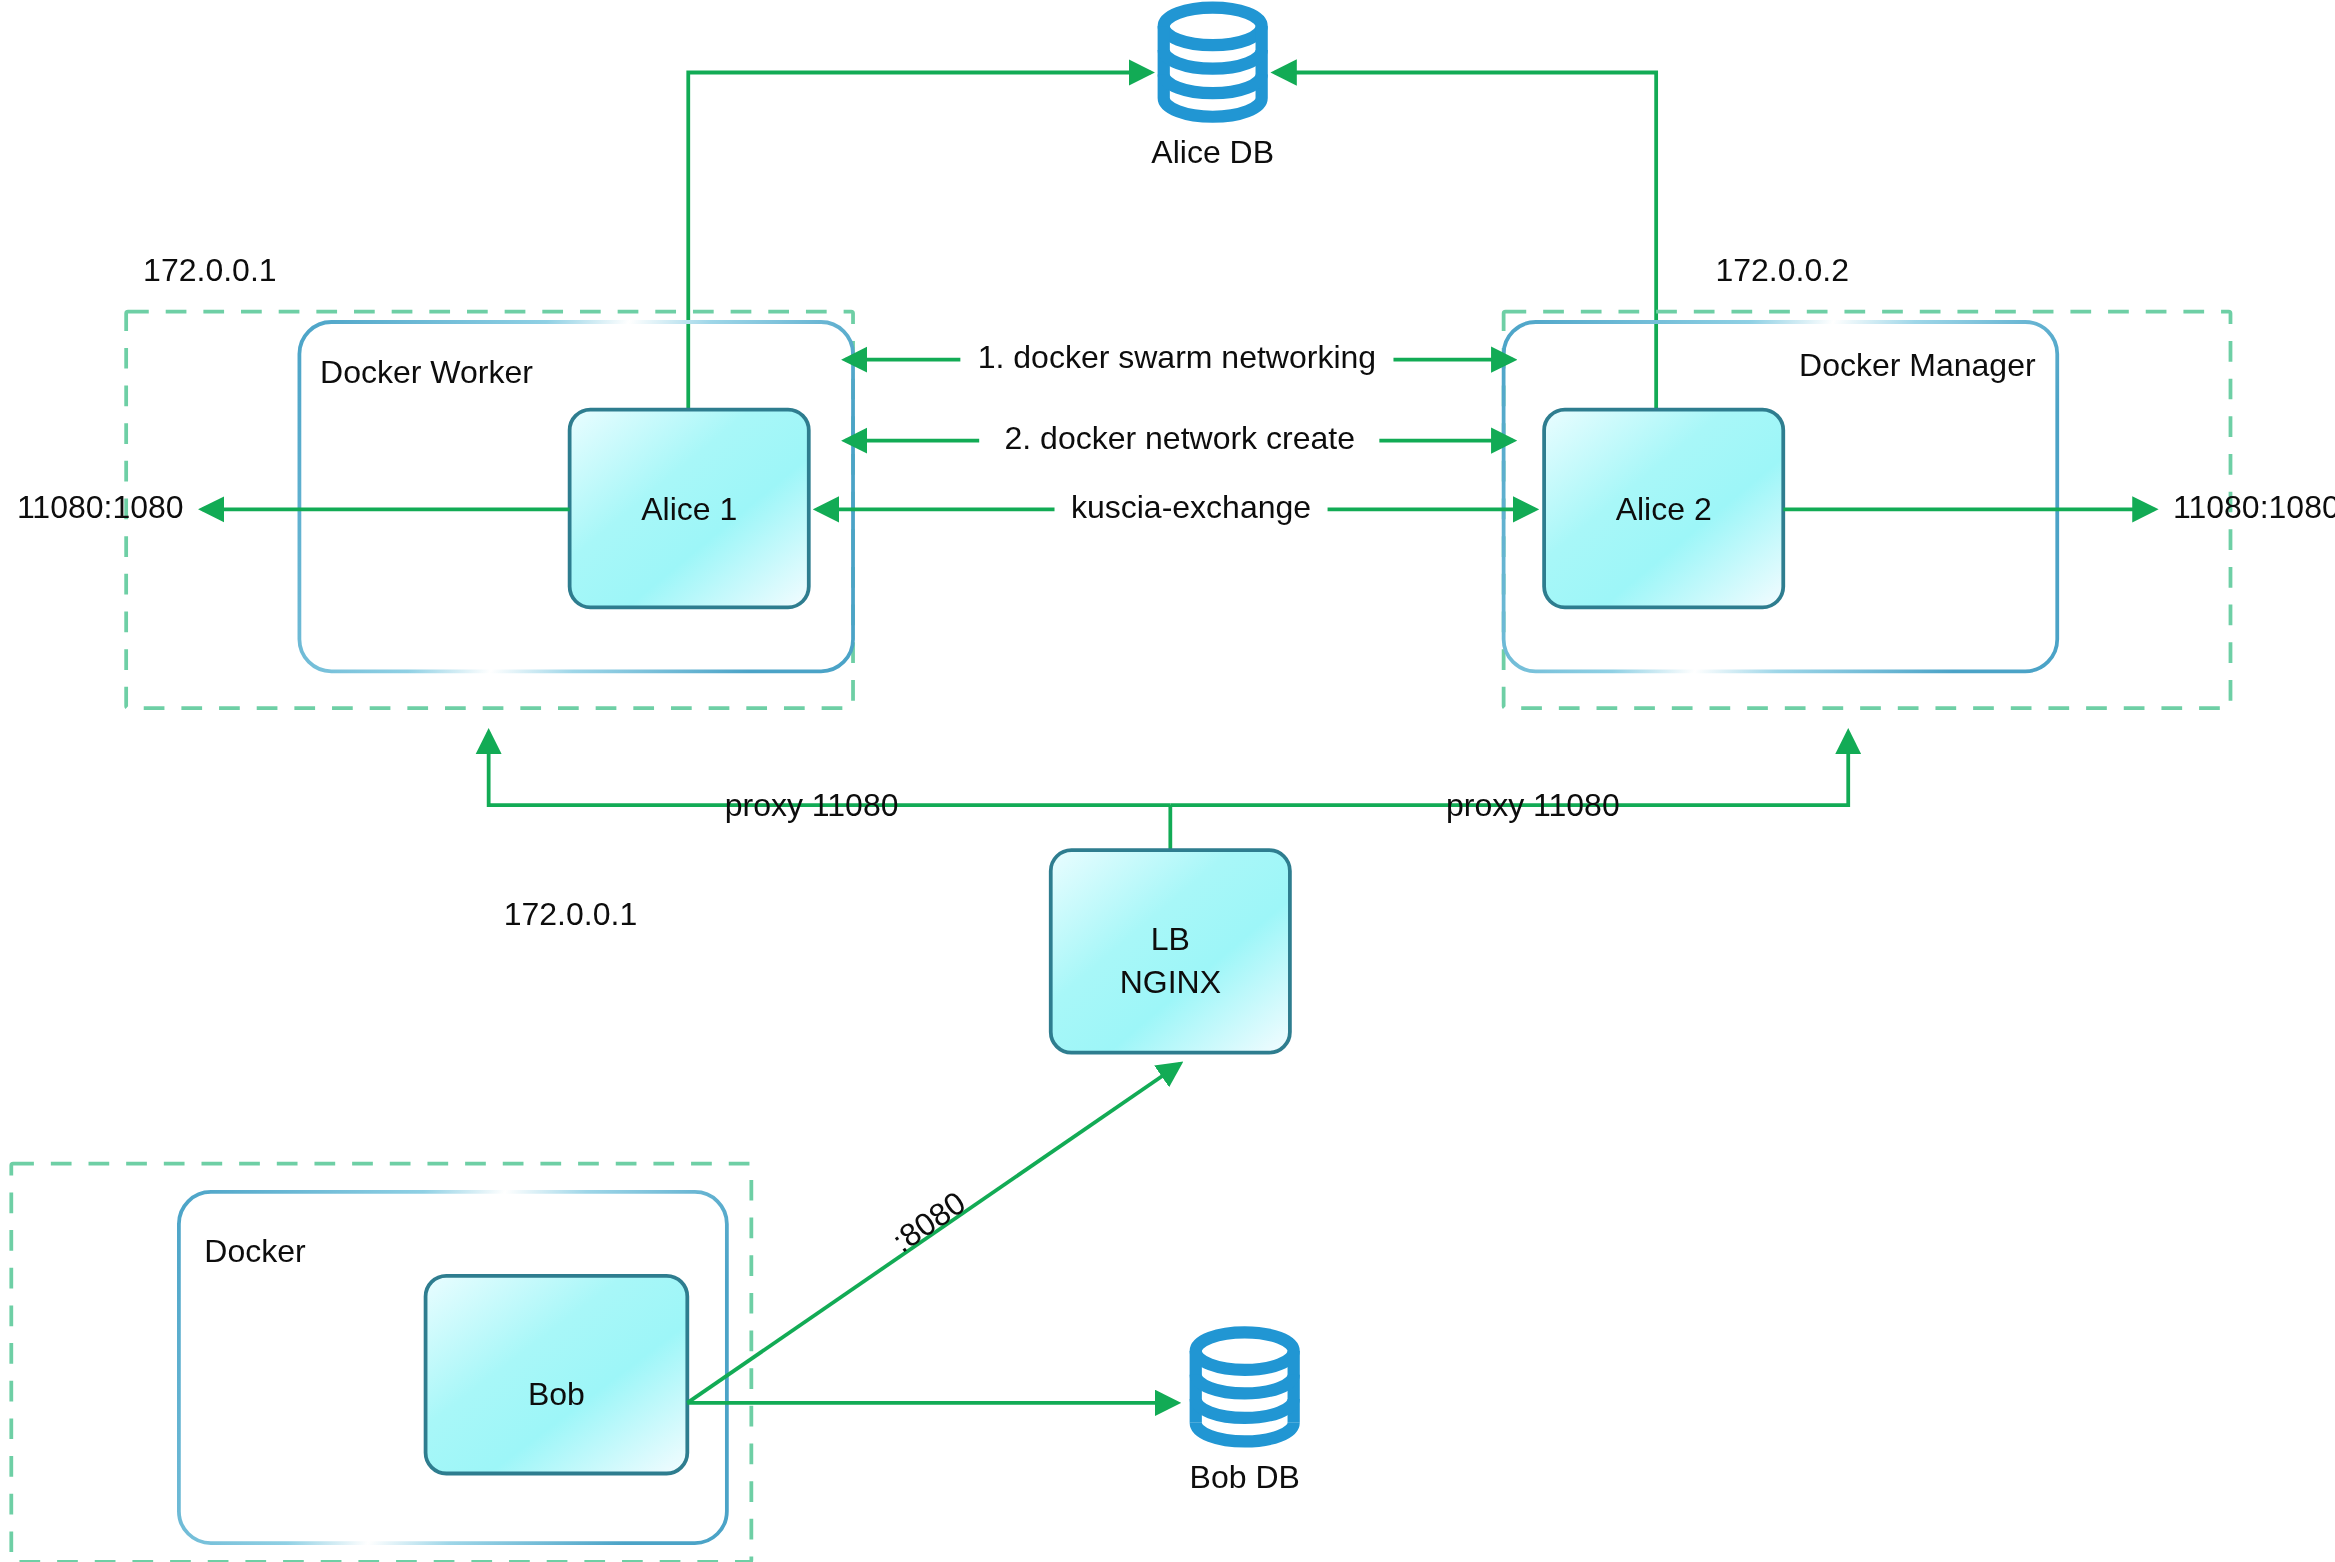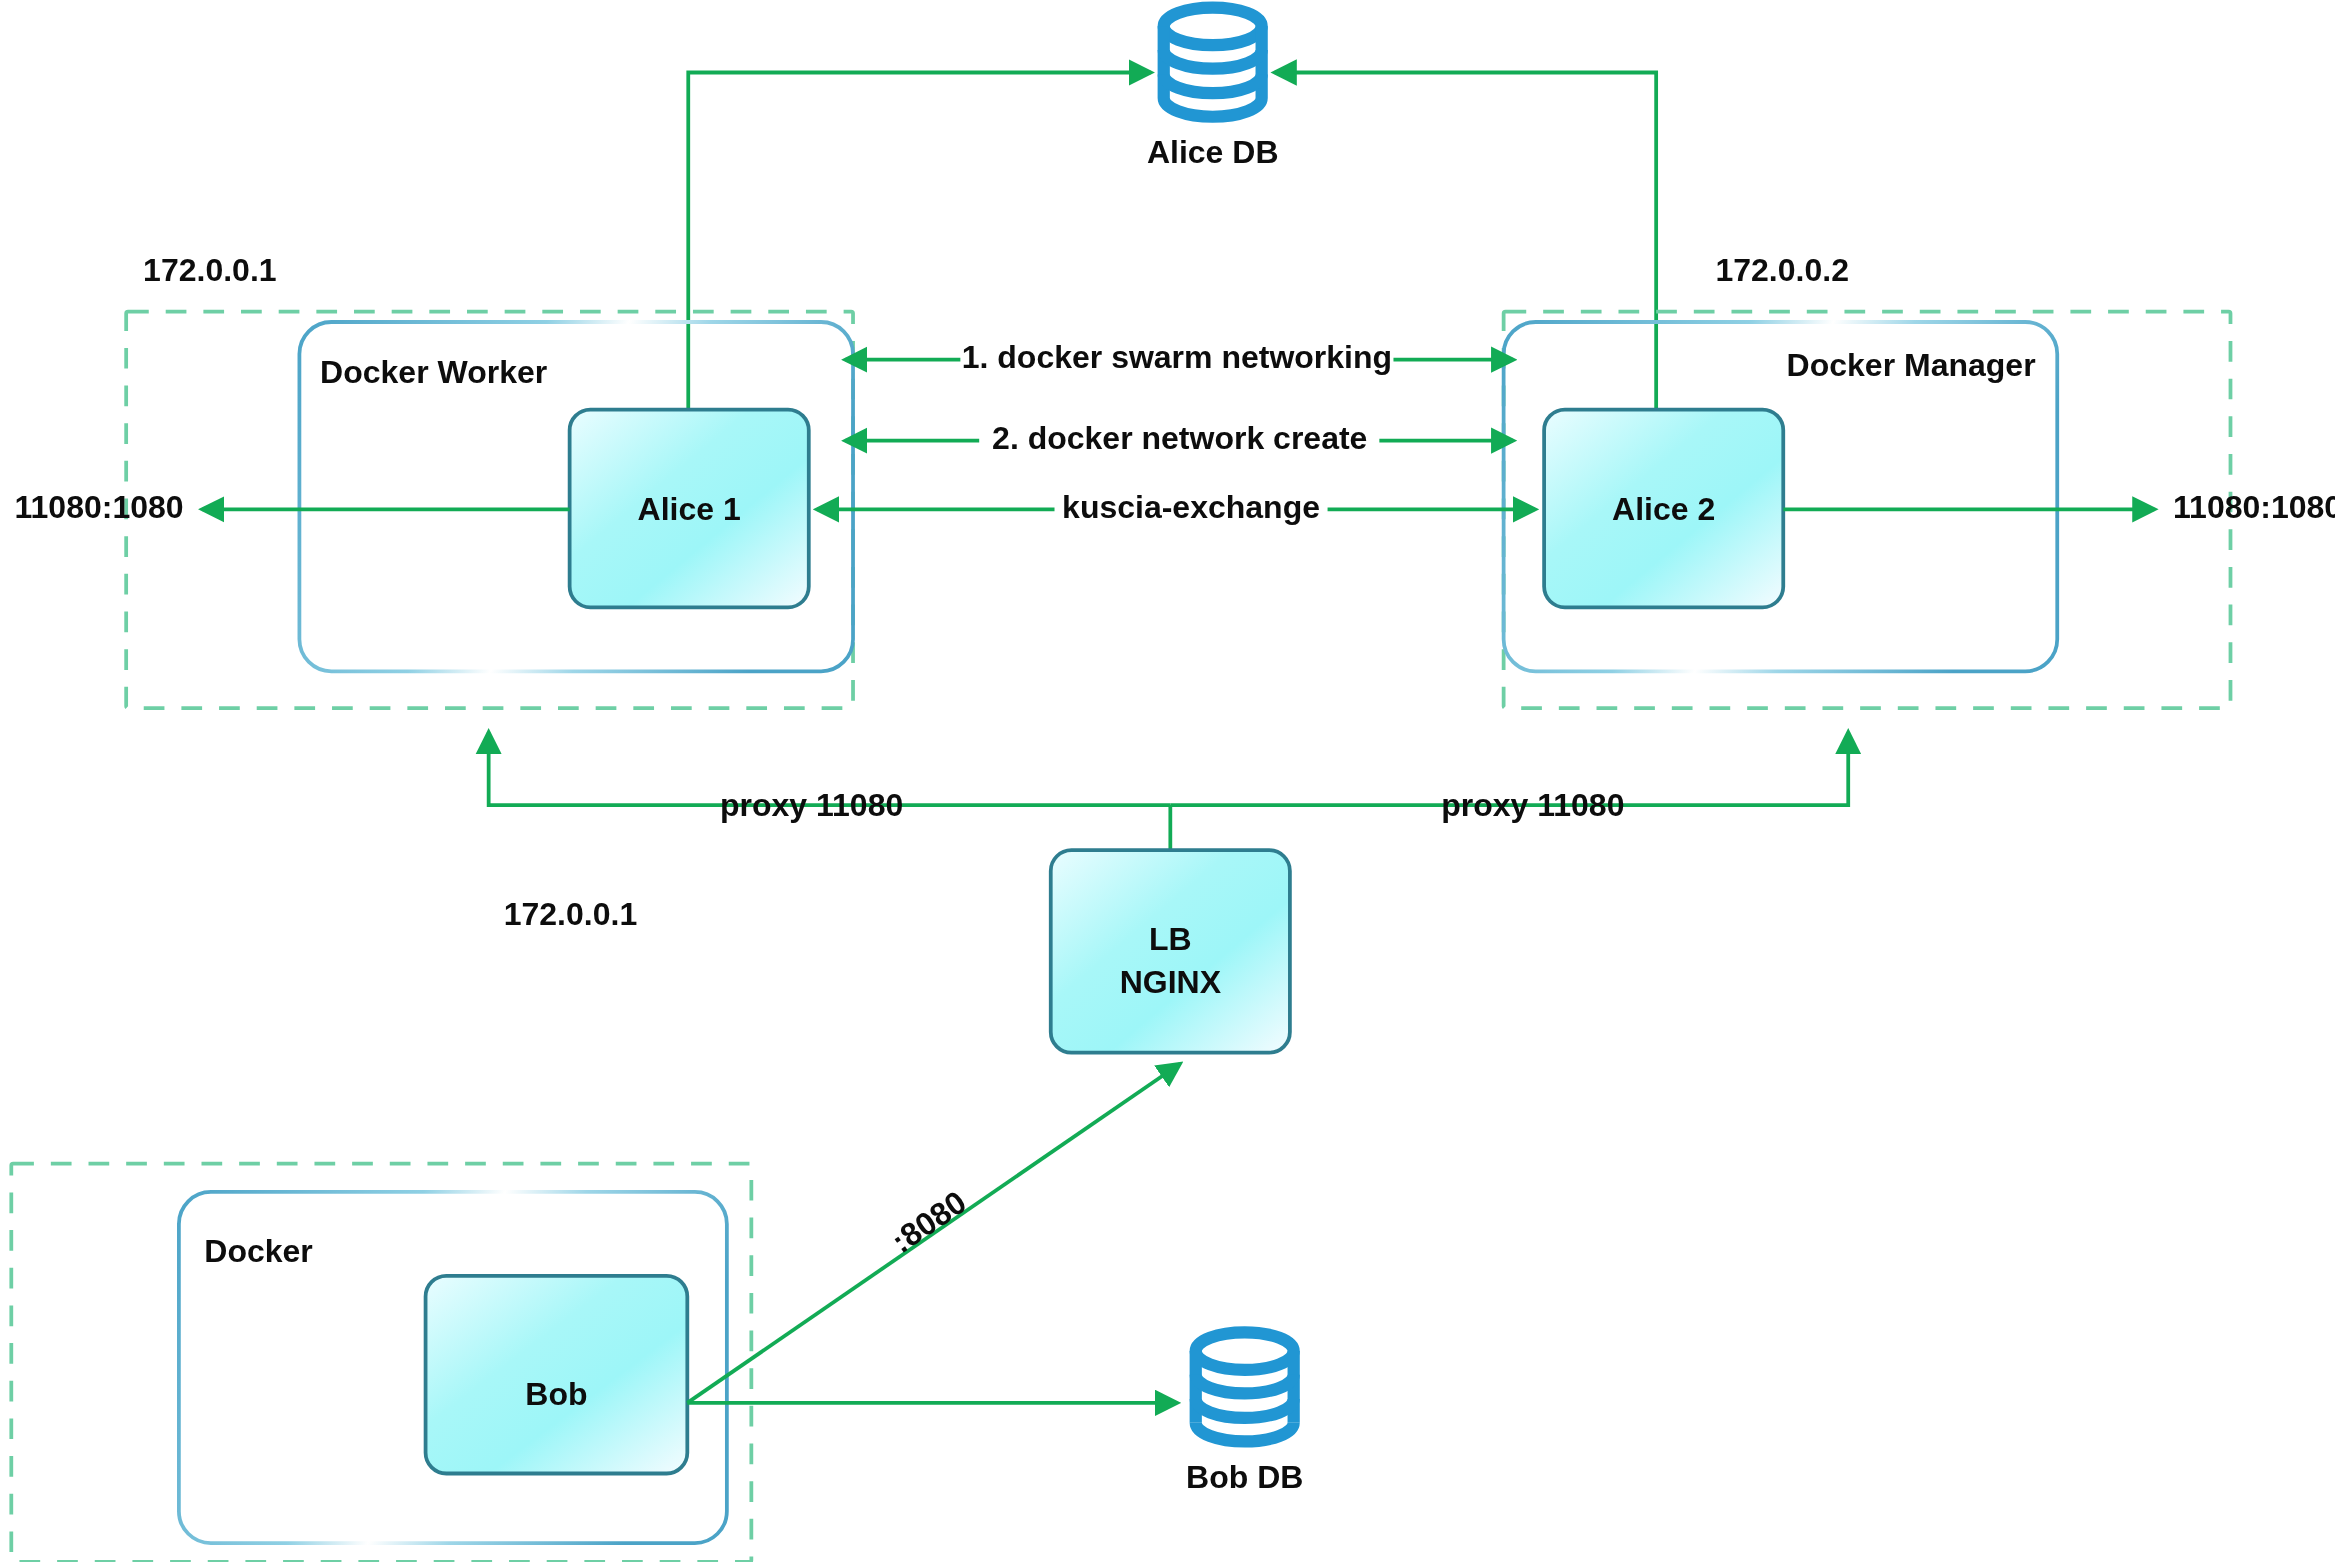--- a/index.html
+++ b/index.html
@@ -13,21 +13,20 @@
     height: 1562px;
     font-family: "Liberation Sans", sans-serif;
     overflow: hidden;
     position: relative;
   }
   #diagram-root {
     position: absolute;
     inset: 0;
     width: 2335px;
     height: 1562px;
-    font-weight: bold;
   }
   svg.diagram {
     display: block;
     width: 2335px;
     height: 1562px;
   }
   text {
     font-family: "Liberation Sans", sans-serif;
     fill: #0d0d0d;
     dominant-baseline: middle;

